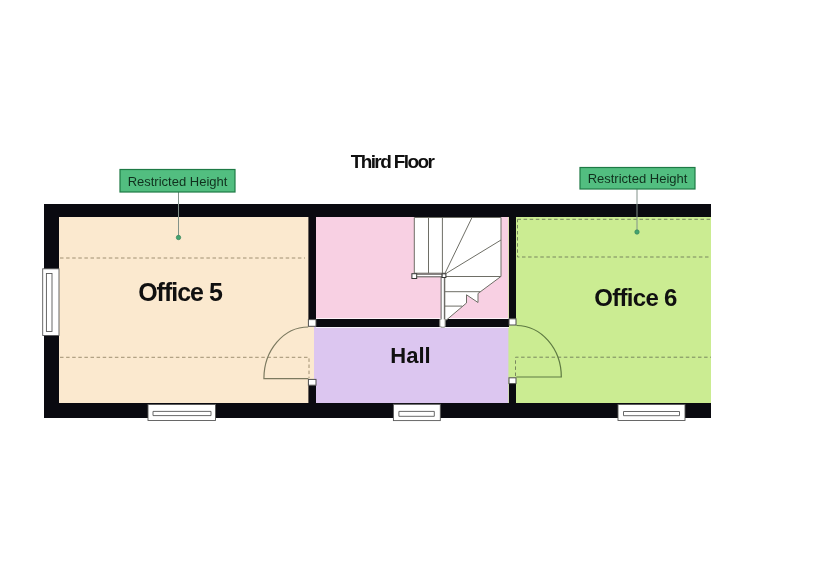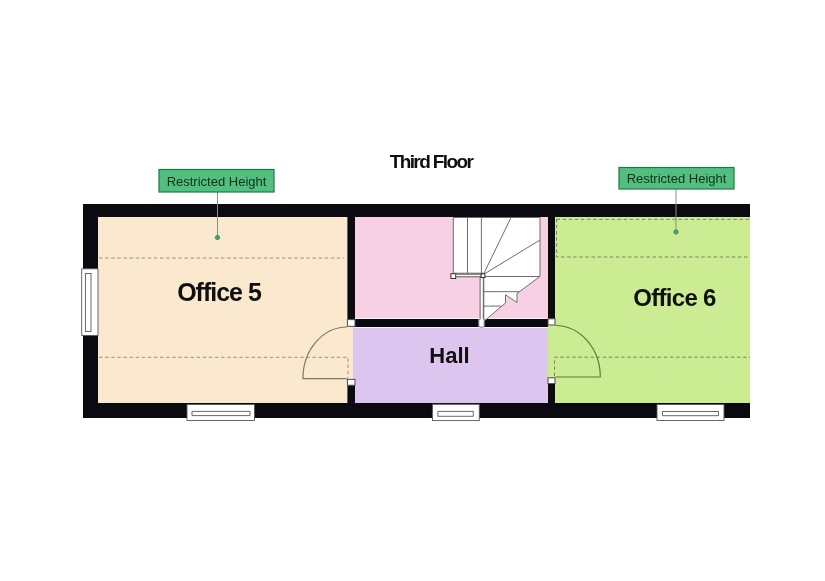--- a/index.html
+++ b/index.html
@@ -1,16 +1,16 @@
 <!DOCTYPE html>
 <html><head>
 <meta charset="utf-8">
 <style>
   html,body{margin:0;padding:0;background:#ffffff;}
-  .stage{position:relative;width:711px;height:581px;background:#ffffff;overflow:hidden;padding-left:39px;}
+  .stage{position:relative;width:711px;height:581px;background:#ffffff;overflow:hidden;}
   svg text{font-family:"Liberation Sans",sans-serif;}
 </style>
 </head>
 <body>
 <div class="stage">
 <svg width="825" height="581" viewBox="0 0 825 581" xmlns="http://www.w3.org/2000/svg">
 
 <rect x="52" y="210" width="262" height="200" fill="#FBE9CF"></rect>
 
 <rect x="316" y="210" width="193" height="109" fill="#F8D0E3"></rect>

